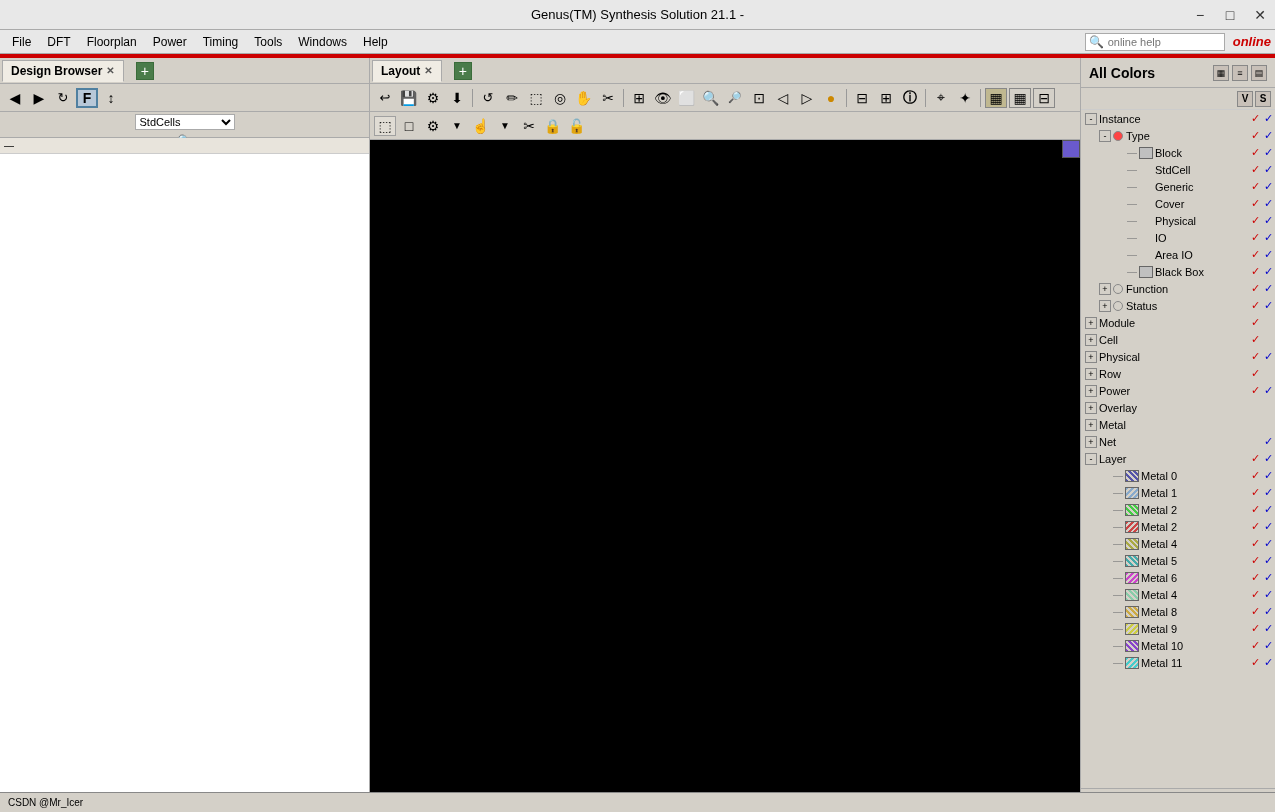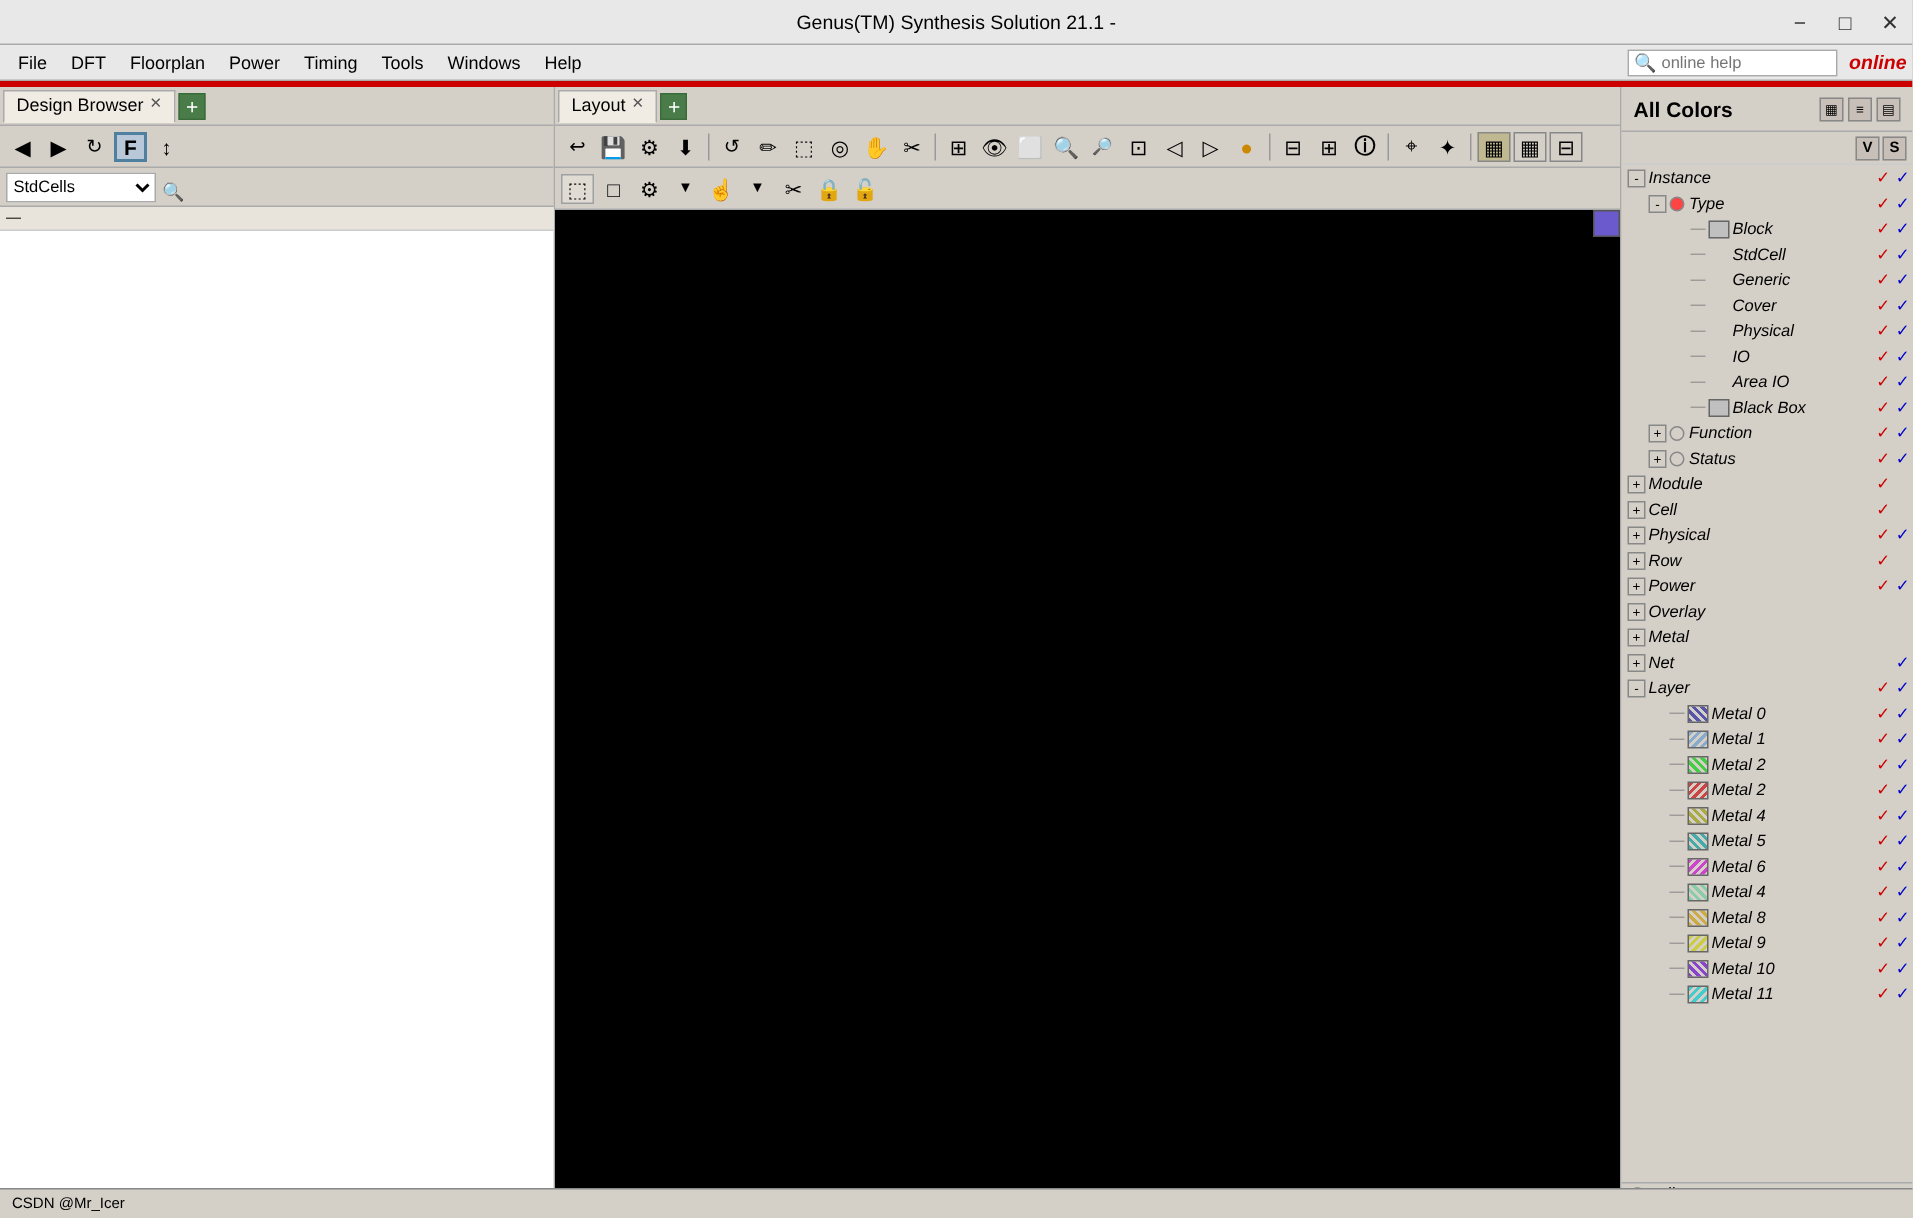--- a/index.html
+++ b/index.html
@@ -92,29 +92,30 @@
     .tab-bar {
       display: flex;
       align-items: center;
       background: #d4d0c8;
       border-bottom: 1px solid #aaa;
       height: 26px;
       padding: 0 2px;
     }
     .tab {
       display: flex;
-      align-items: flex-start;
+      align-items: center;
       padding: 2px 8px;
       background: #e8e4dc;
       border: 1px solid #aaa;
       border-bottom: none;
       font-size: 12px;
       cursor: pointer;
       height: 22px;
-      margin-right: 2px;
+      margin-right: 12px;
+      font-weight: bold;
     }
     .tab.active {
       background: #f0ece4;
       border-bottom: 1px solid #f0ece4;
       position: relative;
       z-index: 1;
     }
     .tab .tab-close {
       margin-left: 4px;
       font-size: 10px;
@@ -141,26 +142,27 @@
       padding: 2px 4px;
       background: #d4d0c8;
       border-bottom: 1px solid #aaa;
       height: 28px;
       gap: 2px;
     }
 
     
     .search-row {
       display: flex;
-      align-items: flex-end;
+      align-items: center;
       padding: 2px 4px;
       background: #d4d0c8;
       border-bottom: 1px solid #aaa;
       height: 26px;
       gap: 4px;
+      flex-direction: column;
     }
     .search-row select {
       font-size: 11px;
       height: 20px;
       width: 100px;
       border: 1px solid #aaa;
       background: #fff;
     }
 
     
@@ -329,21 +331,20 @@
       height: 10px;
       border: 1px solid #888;
       border-radius: 50%;
       background: #d4d0c8;
       display: inline-block;
       margin-right: 3px;
       flex-shrink: 0;
     }
     .tree-row .label {
       flex: 1;
-      font-style: italic;
     }
     .tree-row .check-red {
       width: 13px;
       height: 13px;
       color: #cc0000;
       display: inline-flex;
       align-items: center;
       justify-content: center;
       font-size: 11px;
     }

